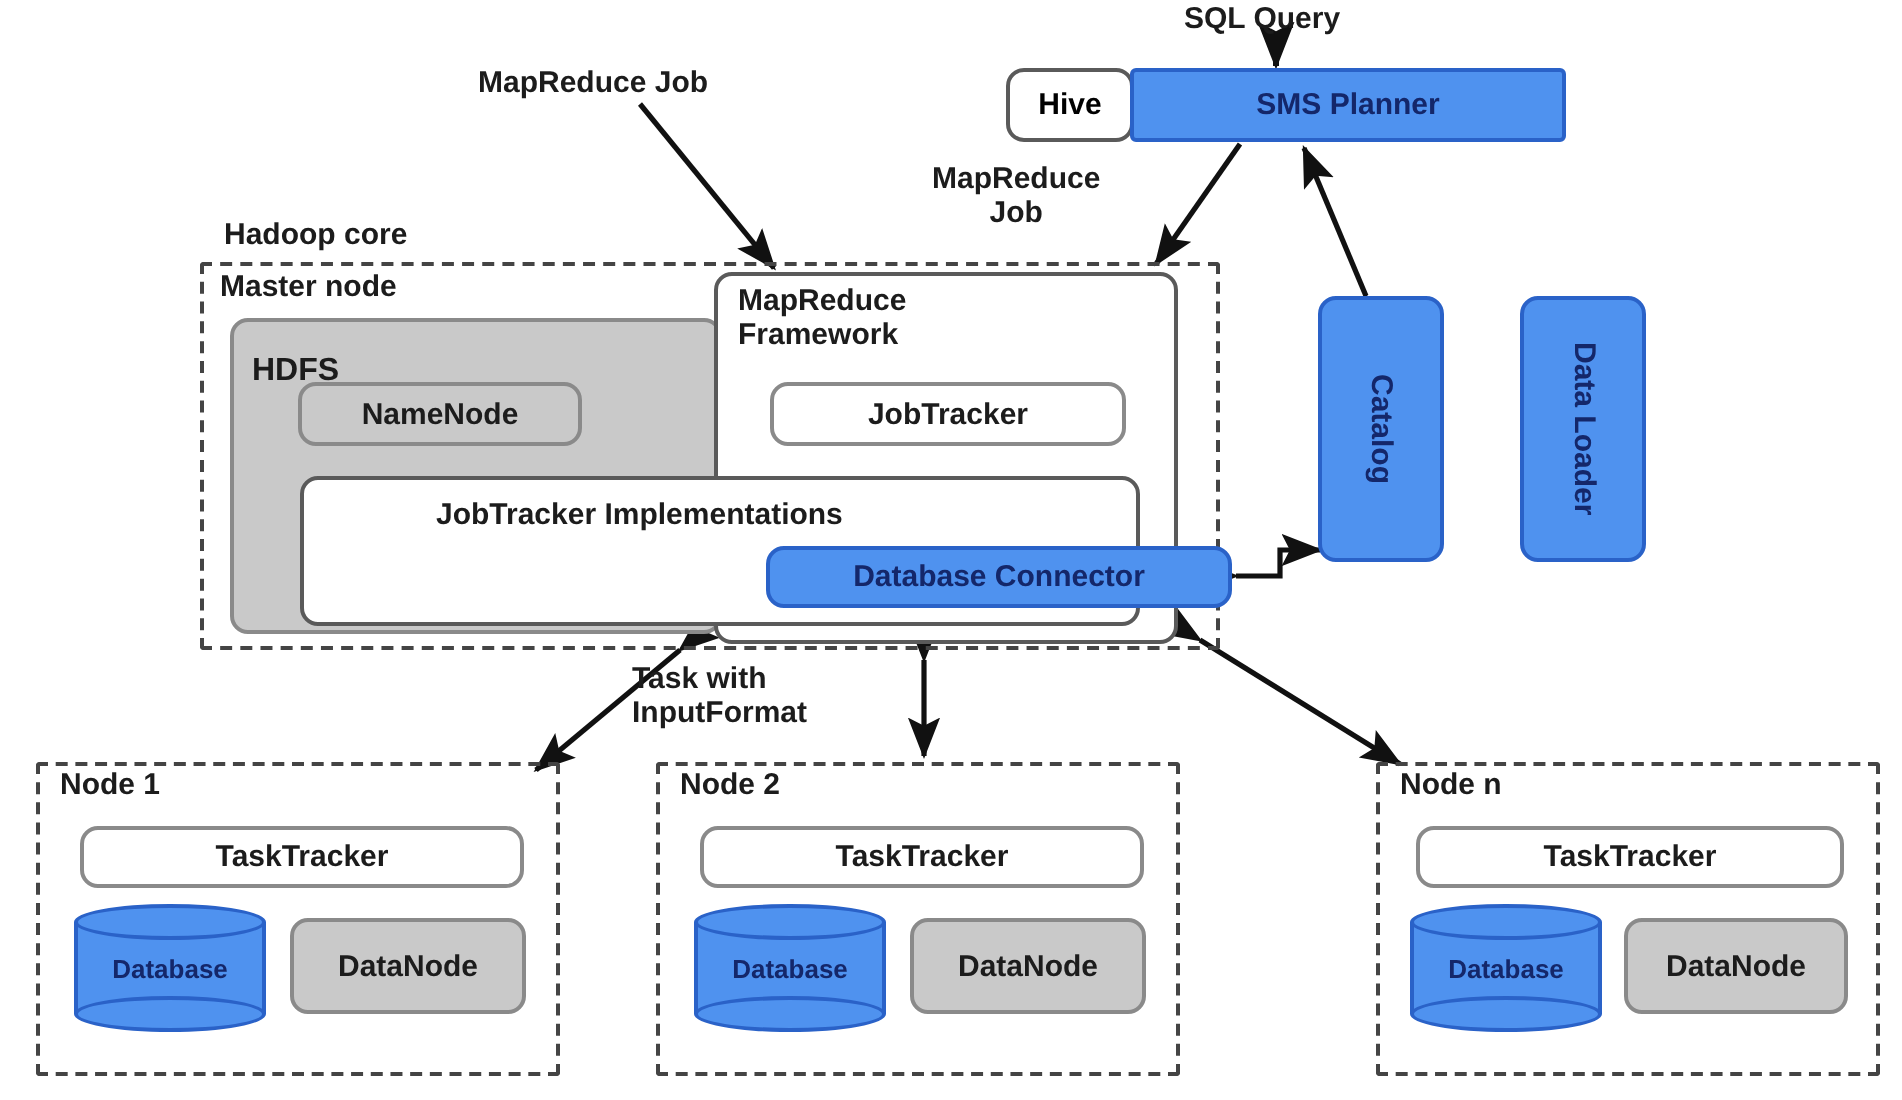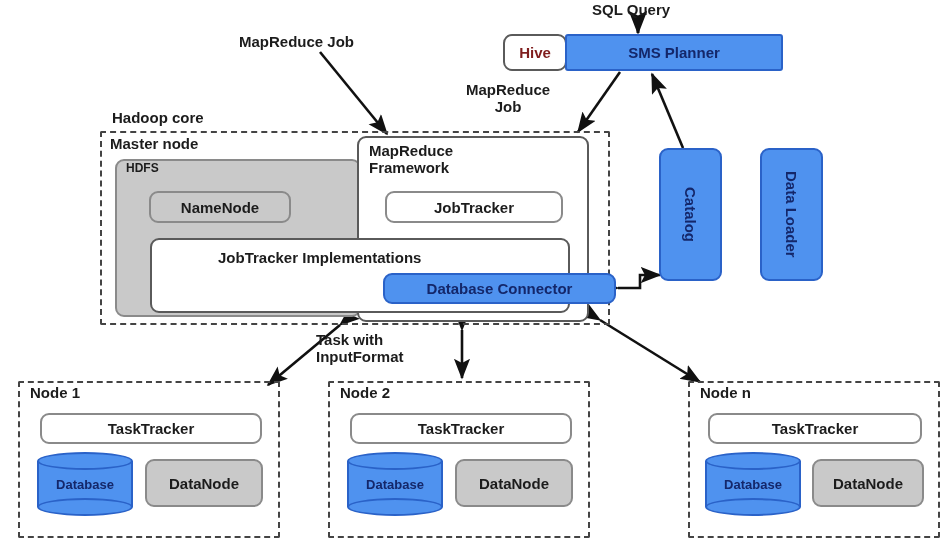--- a/index.html
+++ b/index.html
@@ -148,21 +148,21 @@
 
     <line x1="340" y1="325" x2="268" y2="385" stroke="#111111" stroke-width="2.6" marker-end="url(#ah)" marker-start="url(#ah2)"></line>
 
     <line x1="462" y1="330" x2="462" y2="378" stroke="#111111" stroke-width="2.6" marker-end="url(#ah)" marker-start="url(#ah2)"></line>
 
     <line x1="600" y1="320" x2="700" y2="382" stroke="#111111" stroke-width="2.6" marker-end="url(#ah)" marker-start="url(#ah2)"></line>
   </svg>
 
   <div class="lbl" style="left:592px; top:2px; font-size:15px;">SQL Query</div>
 
-  <div class="node solid-box centered" style="left:503px; top:34px; width:64px; height:37px; font-size:15px; font-weight:bold; color:#7f1d1d;">Hive</div>
+  <div class="node solid-box centered" style="left:503px; top:34px; width:64px; height:37px; font-size:15px; font-weight:bold; color:#000000;">Hive</div>
 
   <div class="node blue-box centered" style="left:565px; top:34px; width:218px; height:37px; border-radius:3px;
               font-size:15px; font-weight:bold; color:#14276a;">SMS Planner</div>
 
   <div class="lbl" style="left:239px; top:34px; font-size:15px;">MapReduce Job</div>
 
   <div class="lbl" style="left:466px; top:82px; font-size:15px; text-align:center;">MapReduce
 Job</div>
 
   <div class="node blue-box" style="left:659px; top:148px; width:63px; height:133px;">
@@ -174,21 +174,21 @@
 Loader</div>
   </div>
 
   <div class="lbl" style="left:112px; top:110px; font-size:15px;">Hadoop core</div>
 
   <div class="node dashed-box" style="left:100px; top:131px; width:510px; height:194px;"></div>
 
   <div class="lbl" style="left:110px; top:136px; font-size:15px;">Master node</div>
 
   <div class="node gray-box" style="left:115px; top:159px; width:246px; height:158px;"></div>
-  <div class="lbl" style="left:126px; top:162px; font-size:12px;">HDFS</div>
+  <div class="lbl" style="left:126px; top:177px; font-size:16px;">HDFS</div>
   <div class="node gray-box centered" style="left:149px; top:191px; width:142px; height:32px; font-size:15px; font-weight:bold; color:#1c1c1c;">NameNode</div>
 
   <div class="node solid-box" style="left:357px; top:136px; width:232px; height:186px;"></div>
   <div class="lbl" style="left:369px; top:143px; font-size:15px;">MapReduce
 Framework</div>
   <div class="node solid-box centered" style="left:385px; top:191px; width:178px; height:32px; border-color:#8a8a8a;
               font-size:15px; font-weight:bold; color:#1c1c1c;">JobTracker</div>
 
   <div class="node solid-box" style="left:150px; top:238px; width:420px; height:75px;"></div>
   <div class="lbl" style="left:218px; top:250px; font-size:15px;">JobTracker Implementations</div>

